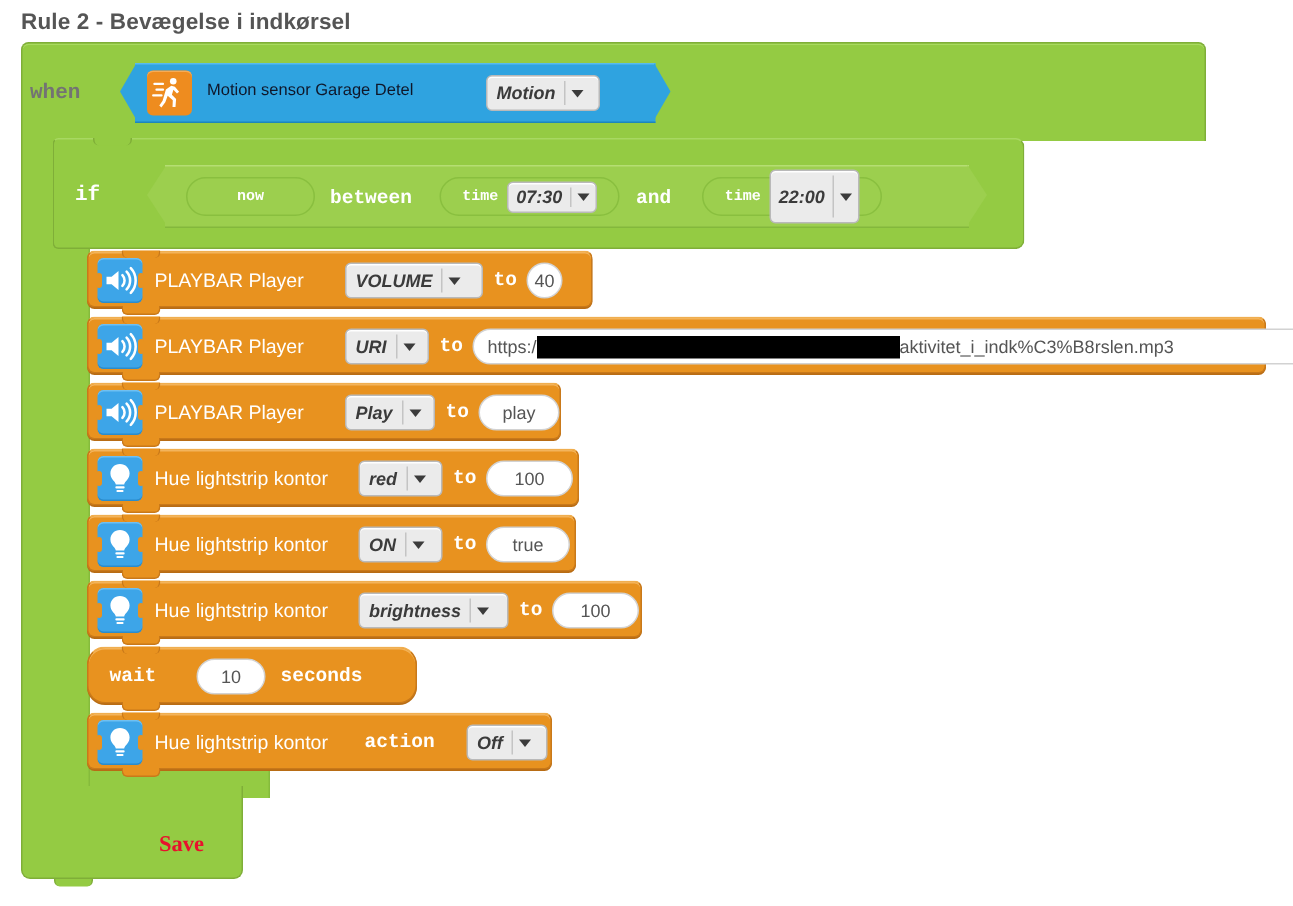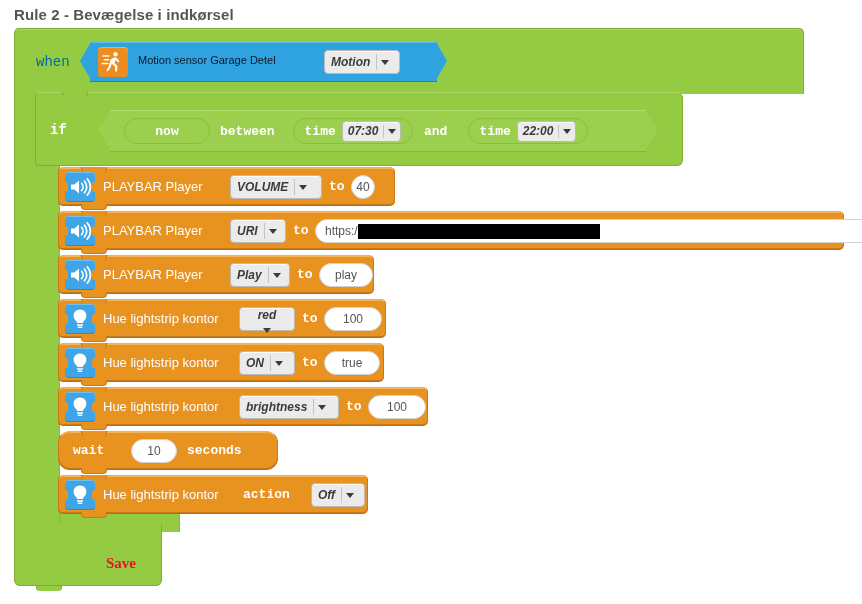--- a/index.html
+++ b/index.html
@@ -43,23 +43,23 @@
     background:#94cb43;border:1px solid #7fae38;border-top:none;
     border-radius:0 0 6px 6px;
   }
   #outer-bottom-stub{
     left:60px;top:508px;width:120px;height:24px;background:#94cb43;
     border-right:1px solid #85bb3c;
   }
 
   
   #when-label{
-    position:absolute;left:36px;top:54px;
-    font-family:"Liberation Mono","DejaVu Sans Mono",monospace;
-    font-size:14px;font-weight:normal;color:#0369a1;
+    position:absolute;left:20px;top:54px;
+    font-family:"Liberation Mono","DejaVu Sans Mono",monospace;
+    font-size:14px;font-weight:bold;color:#737373;
   }
   
   #trigger-block{
     position:absolute;left:80px;top:42px;height:38px;width:367px;
   }
   .hexblue{
     position:absolute;left:10px;top:0;right:10px;height:38px;
     background:#2fa3e0;
     border-top:1px solid #59bbee;border-bottom:1px solid #1d86bd;
   }
@@ -95,21 +95,21 @@
 
   
   .pill{
     position:absolute;top:7px;height:26px;box-sizing:border-box;
     background:#9ccf4e;border:1px solid #89bf3f;border-radius:14px;
     display:flex;align-items:center;justify-content:center;
     color:#ffffff;
   }
   .mono{
     font-family:"Liberation Mono","DejaVu Sans Mono",monospace;
-    font-size:13px;font-weight:bold;color:#ffffff;
+    font-size:10px;font-weight:bold;color:#ffffff;
   }
   .mono-lbl{
     position:absolute;
     font-family:"Liberation Mono","DejaVu Sans Mono",monospace;
     font-size:13px;font-weight:bold;color:#ffffff;
   }
 
   
   .act{
     position:absolute;height:38px;box-sizing:border-box;
@@ -272,21 +272,21 @@
           <span class="dd-sep"></span>
           <span class="dd-arrow">
               <i></i>
             </span>
         </div>
       </div>
       <span class="mono-lbl" style="left:314px;top:13px;">and</span>
 
       <div class="pill" style="left:358px;width:120px;">
         <span class="mono" style="margin-right:6px;">time</span>
-        <div class="dd" style="position:relative;top:0;height:21px;">
+        <div class="dd" style="position:relative;top:0;height:36px;">
           <span class="dd-text" style="padding:0 5px;">22:00</span>
           <span class="dd-sep"></span>
           <span class="dd-arrow">
               <i></i>
             </span>
         </div>
       </div>
     </div>
     <div class="hexg-r"></div>
   </div>
@@ -332,20 +332,21 @@
       <span class="dd-text">URI</span>
       <span class="dd-sep"></span>
       <span class="dd-arrow">
           <i></i>
         </span>
     </div>
     <span class="to-lbl" style="left:234px;">to</span>
     <div class="val left" style="left:256px;width:570px;">
       <span>https:/</span>
         <span class="redact" style="width:242px;"></span>
+        <span>aktivitet_i_indk%C3%B8rslen.mp3</span>
     </div>
   </div>
 
   <div class="act" style="left:58px;top:255px;width:316px;">
     <div class="nubtop"></div>
     <div class="nubbot"></div>
     <div class="dev-icon">
       <svg width="24" height="24" viewBox="0 0 24 24">
         <path fill="#ffffff" d="M3 9.5h3.4L11 5.6v12.8L6.4 14.5H3z"></path>
         <path fill="none" stroke="#ffffff" stroke-width="1.7" stroke-linecap="round" d="M13.6 8.4a5.2 5.2 0 0 1 0 7.2"></path>
@@ -371,21 +372,21 @@
     <div class="nubtop"></div>
     <div class="nubbot"></div>
     <div class="dev-icon">
       <svg width="24" height="24" viewBox="0 0 24 24">
         <path fill="#ffffff" d="M12 2.4c-3.7 0-6.4 2.8-6.4 6.3 0 2.4 1.3 4 2.4 5.2.7.8 1.1 1.4 1.2 2.1h5.6c.1-.7.5-1.3 1.2-2.1 1.1-1.2 2.4-2.8 2.4-5.2 0-3.5-2.7-6.3-6.4-6.3z"></path>
         <rect fill="#ffffff" x="8.9" y="17.2" width="6.2" height="1.5" rx=".7"></rect>
         <rect fill="#ffffff" x="9.6" y="19.6" width="4.8" height="1.4" rx=".7"></rect>
       </svg>
     </div>
     <span class="dev-label">Hue lightstrip kontor</span>
-    <div class="dd" style="left:180px;width:56px;flex-direction:column;">
+    <div class="dd" style="left:180px;width:56px;">
       <span class="dd-text">red</span>
       <span class="dd-sep"></span>
       <span class="dd-arrow">
           <i></i>
         </span>
     </div>
     <span class="to-lbl" style="left:243px;">to</span>
     <div class="val" style="left:265px;width:58px;">
       <span>100</span>
     </div>

